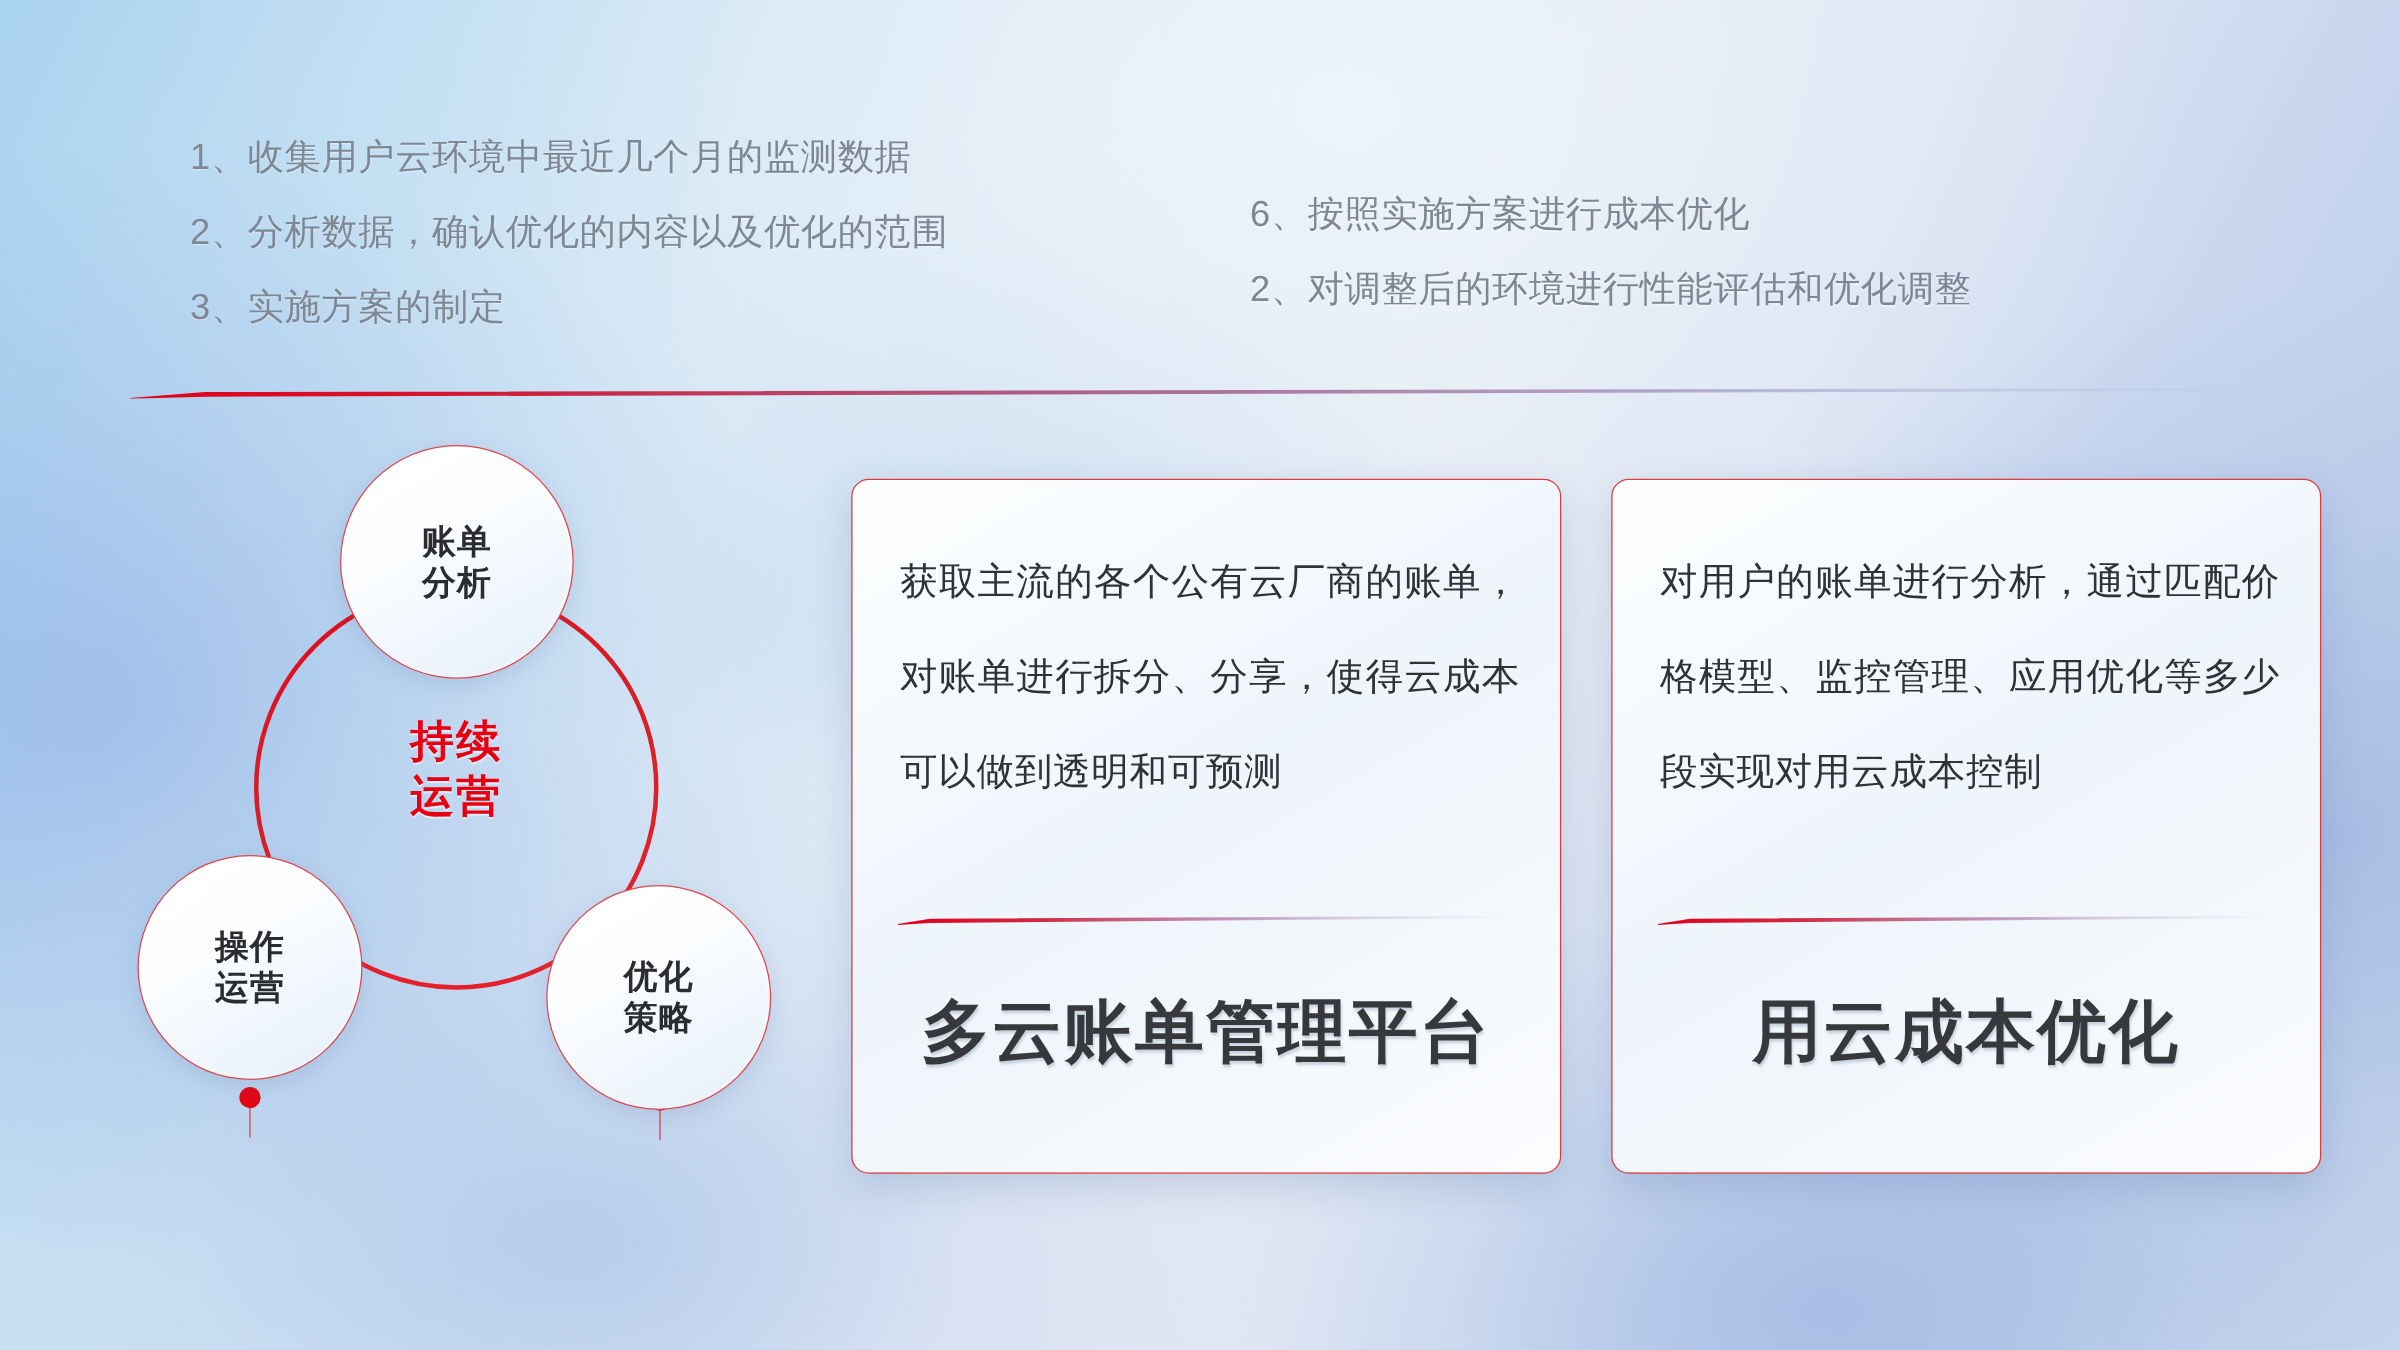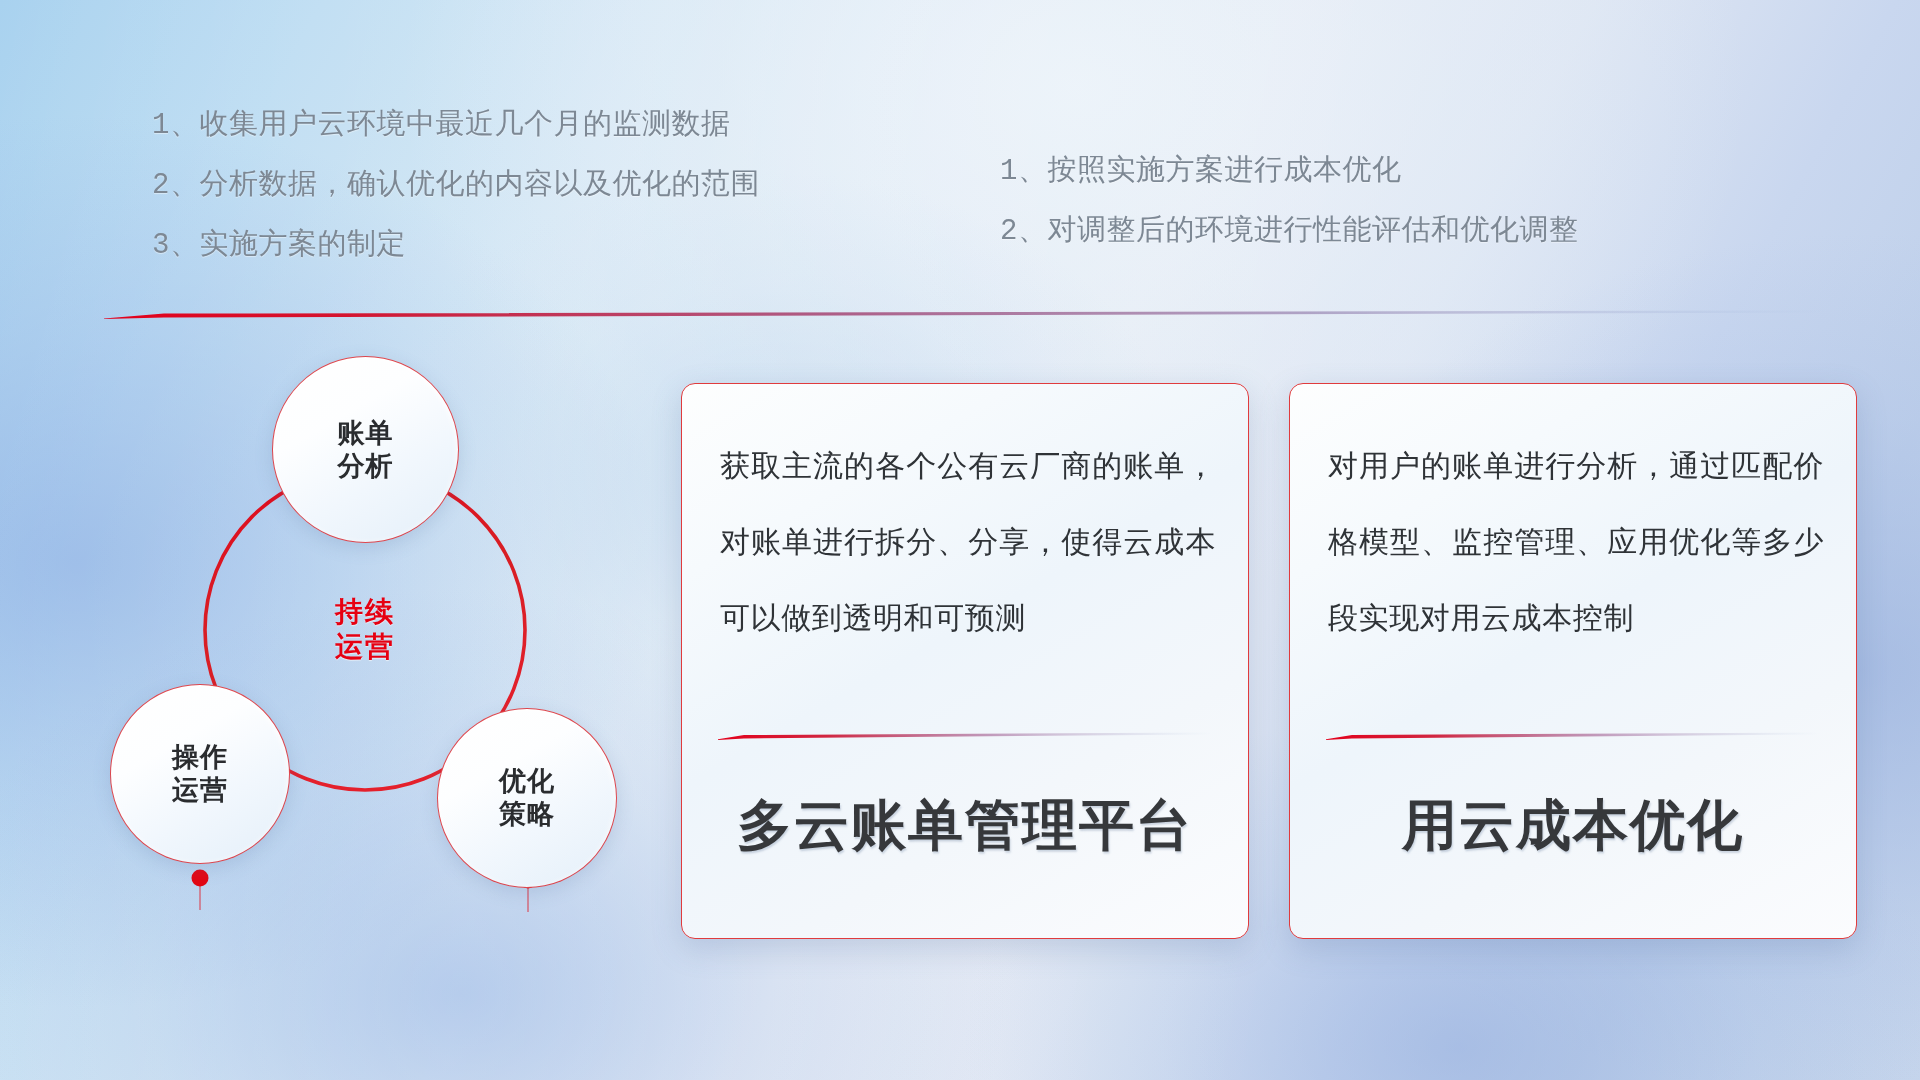--- a/index.html
+++ b/index.html
@@ -60,21 +60,21 @@
   }
   .bg-sheen {
     background: linear-gradient(100deg,
       rgba(255,255,255,0.0) 0%,
       rgba(255,255,255,0.18) 30%,
       rgba(255,255,255,0.08) 48%,
       rgba(255,255,255,0.0) 70%);
   }
 
   
-  .steps { position: absolute; z-index: 5; font-family: Liberation Mono, monospace; }
+  .steps { position: absolute; z-index: 5; }
   .steps-left  { left: 152px;  top: 96px;  }
   .steps-right { left: 1000px; top: 142px; }
 
   .step-line {
     color: #7d8894;
     font-size: 29px;
     line-height: 60px;
     white-space: nowrap;
     letter-spacing: 0.5px;
     text-shadow: 0 1px 1px rgba(255,255,255,0.45);
@@ -127,25 +127,24 @@
   .bubble-label span { display: block; }
 
   .center-label {
     position: absolute;
     left: 185px;
     top: 222px;
     width: 160px;
     text-align: center;
     color: #e60012;
     font-weight: bold;
-    font-size: 28px;
+    font-size: 35px;
     line-height: 1.26;
     letter-spacing: 2px;
     text-shadow: 0 1px 1px rgba(255,255,255,0.6);
-    margin-top: 22px;
   }
   .center-label span { display: block; }
 
   
   .card {
     position: absolute;
     top: 383px;
     width: 566px;
     height: 554px;
     border-radius: 14px;
@@ -212,21 +211,21 @@
   <div class="bg-layer bg-blob-6"></div>
   <div class="bg-layer bg-sheen"></div>
 
   <div class="steps steps-left">
     <div class="step-line">1、收集用户云环境中最近几个月的监测数据</div>
     <div class="step-line">2、分析数据，确认优化的内容以及优化的范围</div>
     <div class="step-line">3、实施方案的制定</div>
   </div>
 
   <div class="steps steps-right">
-    <div class="step-line">1、按照实施方案进行成本优化</div>
+    <div class="step-line">6、按照实施方案进行成本优化</div>
     <div class="step-line">2、对调整后的环境进行性能评估和优化调整</div>
   </div>
 
   <div class="header-rule">
     <svg viewBox="0 0 1726 9" preserveAspectRatio="none" aria-hidden="true">
       <defs>
         <linearGradient id="ruleGradMain" x1="0" y1="0" x2="1" y2="0">
           <stop offset="0" stop-color="#e3001b" stop-opacity="1"></stop>
           <stop offset="0.14" stop-color="#d5102b" stop-opacity="0.98"></stop>
           <stop offset="0.42" stop-color="#a23a6a" stop-opacity="0.80"></stop>

